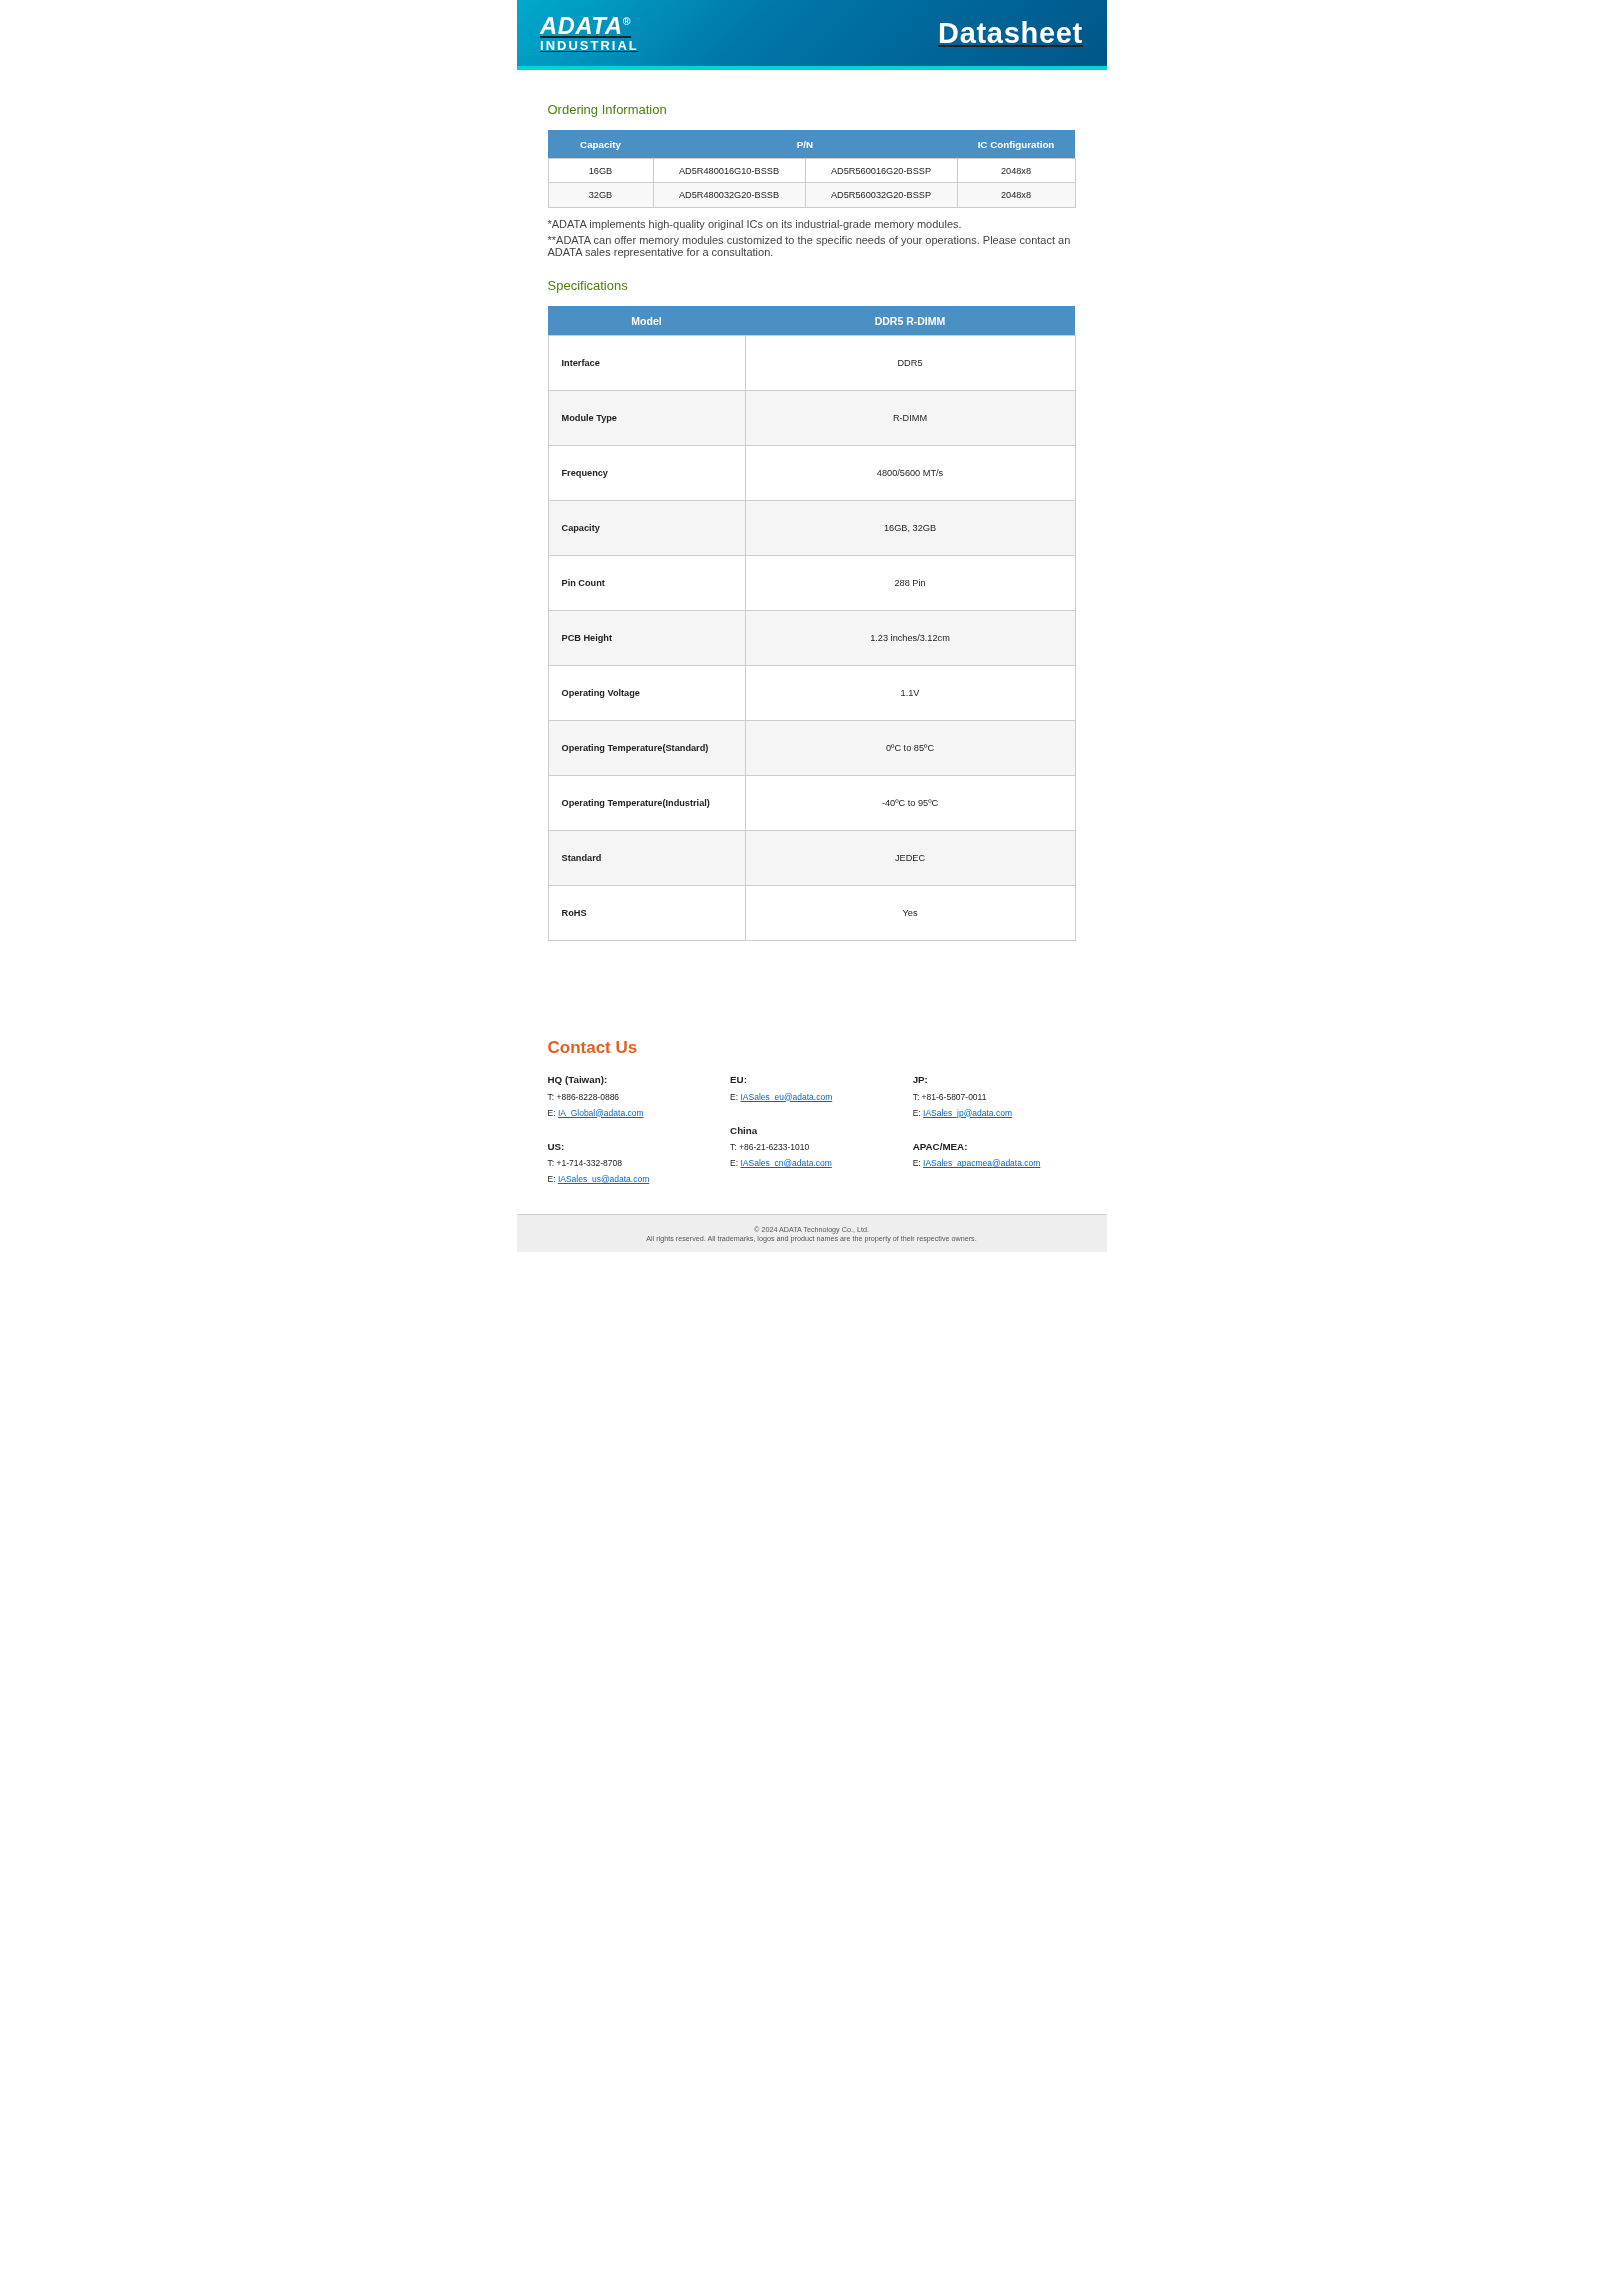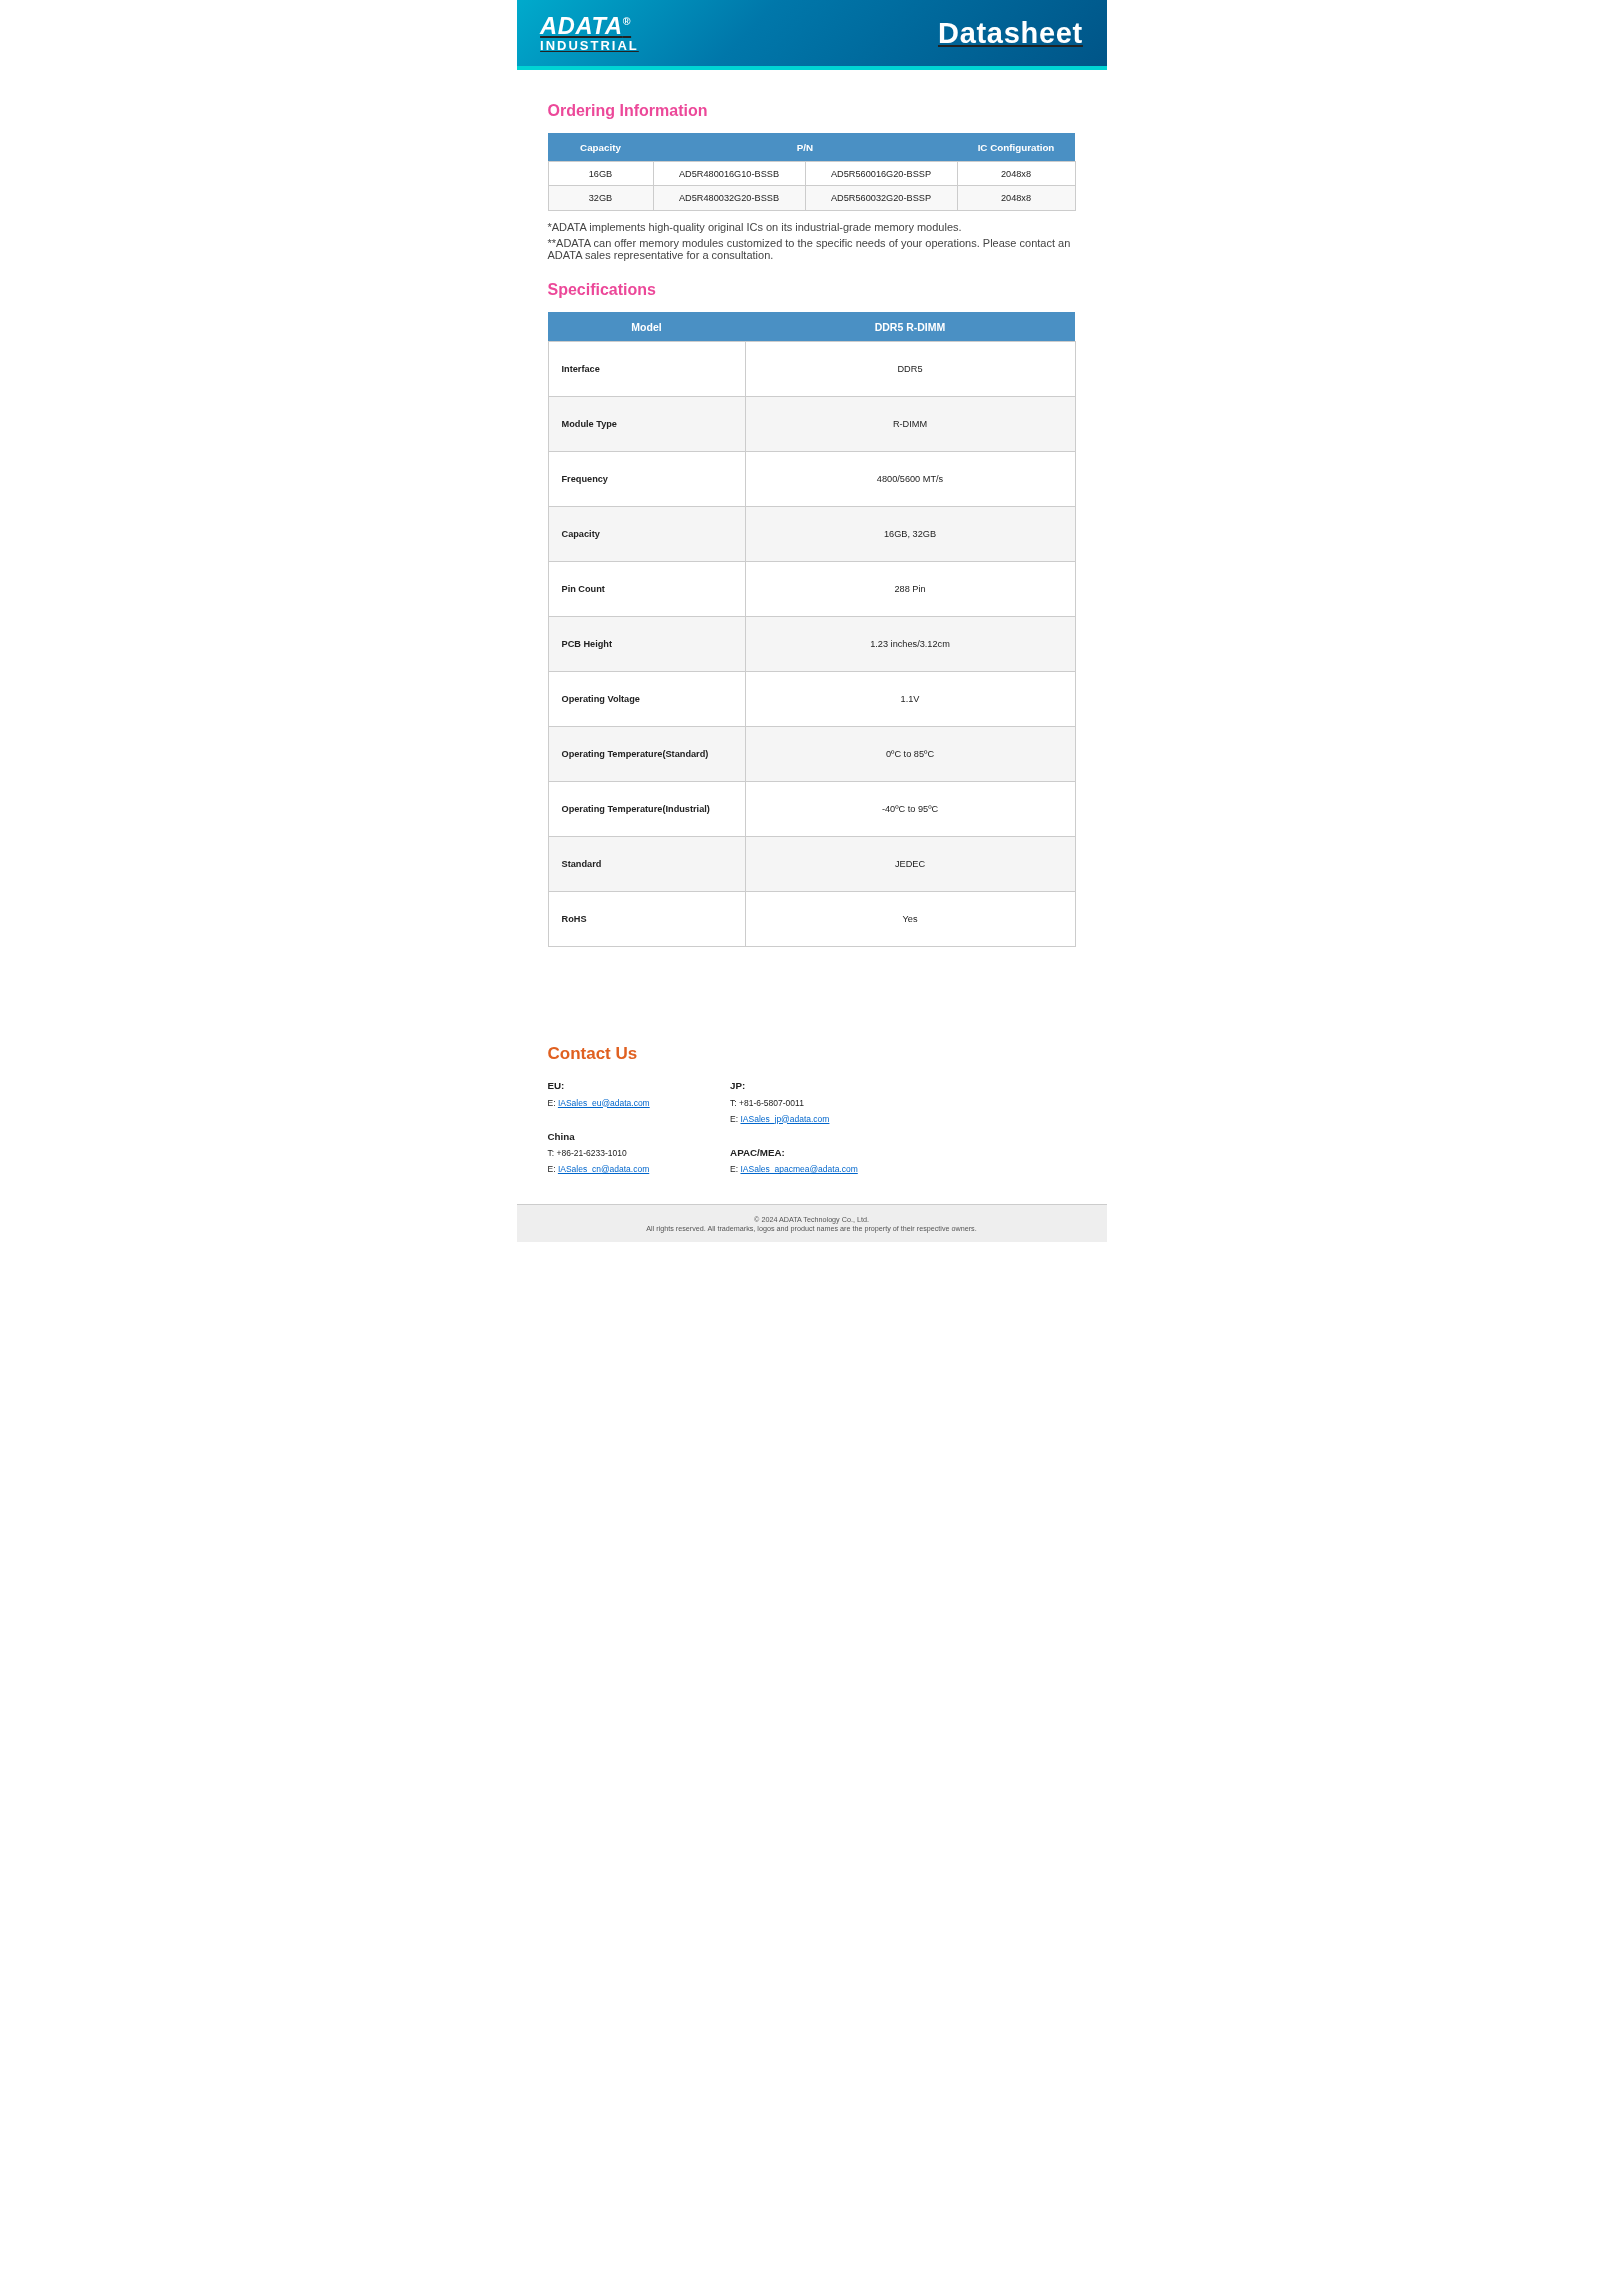--- a/index.html
+++ b/index.html
@@ -58,23 +58,23 @@
       width: 100%;
     }
 
     
     .main-content {
       padding: 26px 31px;
     }
 
     
     .section-title {
-      color: #ec4899;
-      font-size: 16px;
-      font-weight: 700;
+      color: #4d7c0f;
+      font-size: 13px;
+      font-weight: 400;
       margin-bottom: 13px;
       margin-top: 6.6px;
     }
 
     
     .ordering-table {
       width: 100%;
       border-collapse: collapse;
       margin-bottom: 10.5px;
     }
@@ -297,20 +297,35 @@
     </table>
   </div>
 
   <div class="spacer"></div>
 </div>
 
 <div class="contact-section">
   <div class="contact-title">Contact Us</div>
   <div class="contact-grid">
 
+    <div class="contact-col">
+      <p class="contact-region">HQ (Taiwan):</p>
+      <p>T: +886-8228-0886</p>
+      <p>
+        <span>E:</span>
+        <a href="mailto:IA_Global@adata.com"> <span>IA_Global@adata.com</span></a>
+      </p>
+      <br>
+      <p class="contact-region">US:</p>
+      <p>T: +1-714-332-8708</p>
+      <p>
+        <span>E:</span>
+        <a href="mailto:IASales_us@adata.com"> <span>IASales_us@adata.com</span></a>
+      </p>
+    </div>
 
     <div class="contact-col">
       <p class="contact-region">EU:</p>
       <p>
         <span>E:</span>
         <a href="mailto:IASales_eu@adata.com"> <span>IASales_eu@adata.com</span></a>
       </p>
       <br>
       <p class="contact-region">China</p>
       <p>T: +86-21-6233-1010</p>

